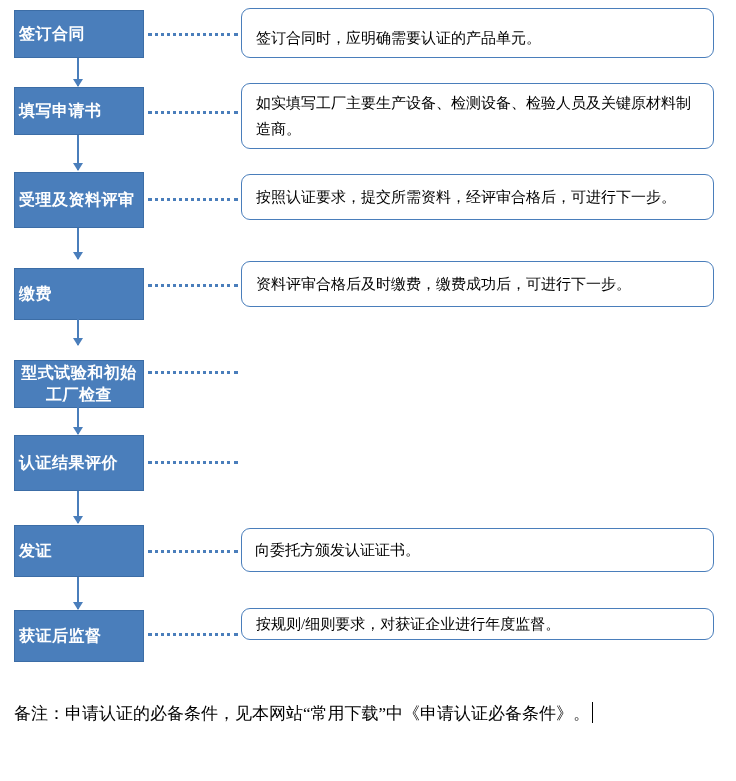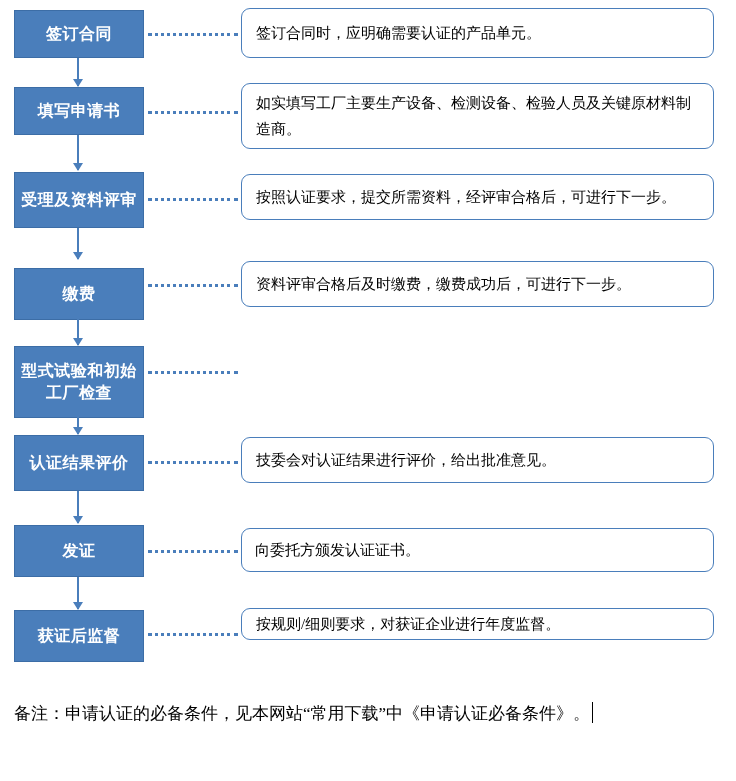--- a/index.html
+++ b/index.html
@@ -27,21 +27,21 @@
     left: 14px;
     width: 130px;
     background: #4a7ebb;
     border: 1px solid #3c6da6;
     color: #ffffff;
     font-weight: bold;
     font-size: 16px;
     line-height: 22px;
     display: flex;
     align-items: center;
-    justify-content: center;
+    justify-content: flex-start;
     text-align: center;
     box-sizing: border-box;
     letter-spacing: 0.5px;
     padding: 0 4px;
   }
 
   
   .arrow {
     position: absolute;
     left: 77px;
@@ -107,21 +107,21 @@
 </head>
 <body>
 
 <div id="flow">
 
   <div class="step" style="top:10px;height:48px;">
     <span>签订合同</span>
   </div>
   <div class="arrow" style="top:58px;height:28px;"></div>
   <div class="leader" style="left:148px;top:33px;width:90px;"></div>
-  <div class="note" style="top:8px;width:473px;height:50px;">
+  <div class="note" style="top:8px;width:473px;height:50px;align-items:flex-end;">
     <span>签订合同时，应明确需要认证的产品单元。</span>
   </div>
 
   <div class="step" style="top:87px;height:48px;">
     <span>填写申请书</span>
   </div>
   <div class="arrow" style="top:135px;height:35px;"></div>
   <div class="leader" style="left:148px;top:111px;width:90px;"></div>
   <div class="note" style="top:83px;width:473px;height:66px;">
     <span>如实填写工厂主要生产设备、检测设备、检验人员及关键原材料制造商。</span>
@@ -138,34 +138,31 @@
 
   <div class="step" style="top:260px;height:52px;margin-top:8px;">
     <span>缴费</span>
   </div>
   <div class="arrow" style="top:312px;height:33px;"></div>
   <div class="leader" style="left:148px;top:284px;width:90px;"></div>
   <div class="note" style="top:261px;width:473px;height:46px;">
     <span>资料评审合格后及时缴费，缴费成功后，可进行下一步。</span>
   </div>
 
-  <div class="step" style="top:346px;height:72px;font-family:Liberation Serif, serif;">
+  <div class="step" style="top:360px;height:48px;font-family:Liberation Serif, serif;">
     <span>型式试验和初始工厂检查</span>
   </div>
   <div class="arrow" style="top:402px;height:32px;"></div>
   <div class="leader" style="left:148px;top:371px;width:90px;"></div>
 
   <div class="step" style="top:435px;height:56px;">
     <span>认证结果评价</span>
   </div>
   <div class="arrow" style="top:491px;height:32px;"></div>
   <div class="leader" style="left:148px;top:461px;width:90px;"></div>
-  <div class="note" style="top:437px;width:473px;height:46px;">
-    <span>技委会对认证结果进行评价，给出批准意见。</span>
-  </div>
 
   <div class="step" style="top:525px;height:52px;">
     <span>发证</span>
   </div>
   <div class="arrow" style="top:577px;height:32px;"></div>
   <div class="leader" style="left:148px;top:550px;width:90px;"></div>
   <div class="note" style="top:528px;width:473px;height:44px;padding-left:13px;">
     <span>向委托方颁发认证证书。</span>
   </div>
 

